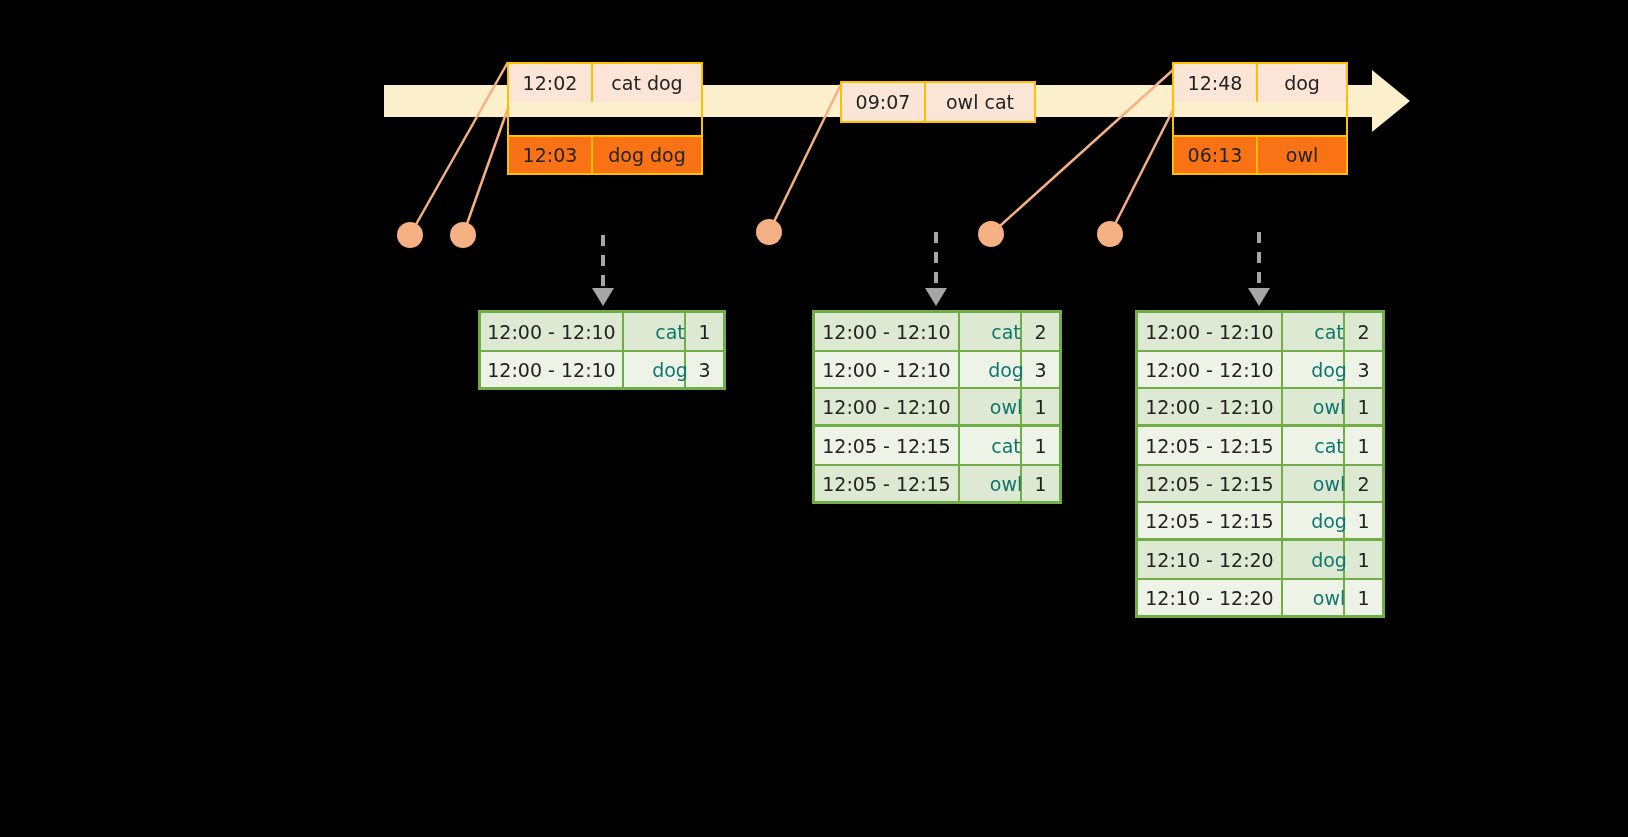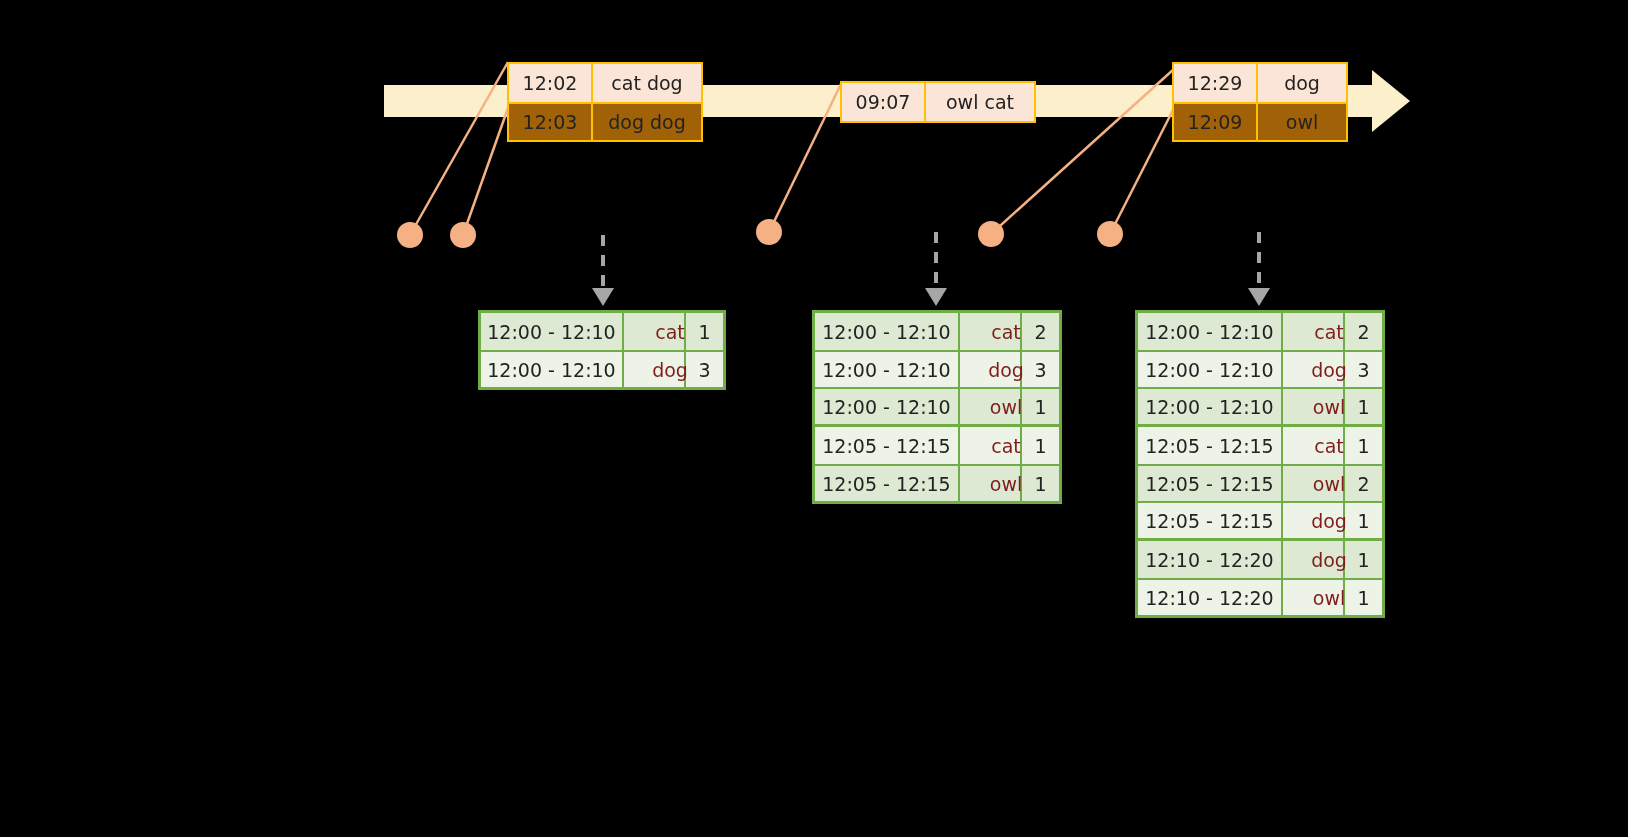--- a/index.html
+++ b/index.html
@@ -14,41 +14,41 @@
   .timeline-head{position:absolute;left:1368px;top:70px;width:0;height:0;
                  border-top:31px solid transparent;border-bottom:31px solid transparent;
                  border-left:38px solid #FCEFCB;}
 
   
   .evt{position:absolute;border:2px solid #FFC000;box-sizing:border-box;
        display:flex;flex-direction:column;}
   .evt-row{display:flex;height:38px;box-sizing:border-box;}
   .evt-row + .evt-row{border-top:2px solid #FFC000;}
   .evt-row.odd{background:#FBE5D6;}
-  .evt-row.even{background:#a16207;}
+  .evt-row.even{background:#f97316;margin-top:33px;}
   .evt-time{width:84px;display:flex;align-items:center;justify-content:center;
             font-size:19px;color:#222;border-right:2px solid #FFC000;box-sizing:border-box;}
   .evt-words{flex:1;display:flex;align-items:center;justify-content:center;
              font-size:19px;color:#222;padding:0 12px;box-sizing:border-box;}
 
   #evt-a{left:503px;top:62px;width:196px;}
   #evt-b{left:836px;top:81px;width:196px;}
   #evt-c{left:1168px;top:62px;width:176px;}
 
   
   .rtable{position:absolute;border:3px solid #70AD47;box-sizing:border-box;}
   .rgroup + .rgroup{border-top:3px solid #70AD47;}
   .rrow{display:flex;height:37px;box-sizing:border-box;}
   .rrow + .rrow{border-top:2px solid #70AD47;}
   .rrow.odd{background:#DDE9D2;}
   .rrow.even{background:#EDF3E7;}
   .c-win{display:flex;align-items:center;justify-content:center;
          font-size:19px;color:#222;border-right:2px solid #70AD47;box-sizing:border-box;}
   .c-word{display:flex;align-items:center;justify-content:center;
-          font-size:19px;color:#7f1d1d;border-right:2px solid #70AD47;box-sizing:border-box;padding-left:32px;}
+          font-size:19px;color:#0f766e;border-right:2px solid #70AD47;box-sizing:border-box;padding-left:32px;}
   .c-cnt{display:flex;align-items:center;justify-content:center;
          font-size:19px;color:#222;box-sizing:border-box;}
 
   #tbl-1{left:474px;top:310px;width:248px;}
   #tbl-1 .c-win{width:143px;} #tbl-1 .c-word{width:62px;} #tbl-1 .c-cnt{width:37px;}
   #tbl-2{left:808px;top:310px;width:250px;}
   #tbl-2 .c-win{width:145px;} #tbl-2 .c-word{width:62px;} #tbl-2 .c-cnt{width:37px;}
   #tbl-3{left:1131px;top:310px;width:250px;}
   #tbl-3 .c-win{width:145px;} #tbl-3 .c-word{width:62px;} #tbl-3 .c-cnt{width:37px;}
 </style>
@@ -96,25 +96,25 @@
       </div>
     </div>
   <div id="evt-b" class="evt">
       <div class="evt-row odd">
         <div class="evt-time">09:07</div>
         <div class="evt-words">owl cat</div>
       </div>
     </div>
   <div id="evt-c" class="evt">
       <div class="evt-row odd">
-        <div class="evt-time">12:29</div>
+        <div class="evt-time">12:48</div>
         <div class="evt-words">dog</div>
       </div>
       <div class="evt-row even">
-        <div class="evt-time">12:09</div>
+        <div class="evt-time">06:13</div>
         <div class="evt-words">owl</div>
       </div>
     </div>
 
   <div id="tbl-1" class="rtable">
       <div class="rgroup">
         <div class="rrow odd">
           <div class="c-win">12:00 - 12:10</div>
           <div class="c-word">cat</div>
           <div class="c-cnt">1</div>

